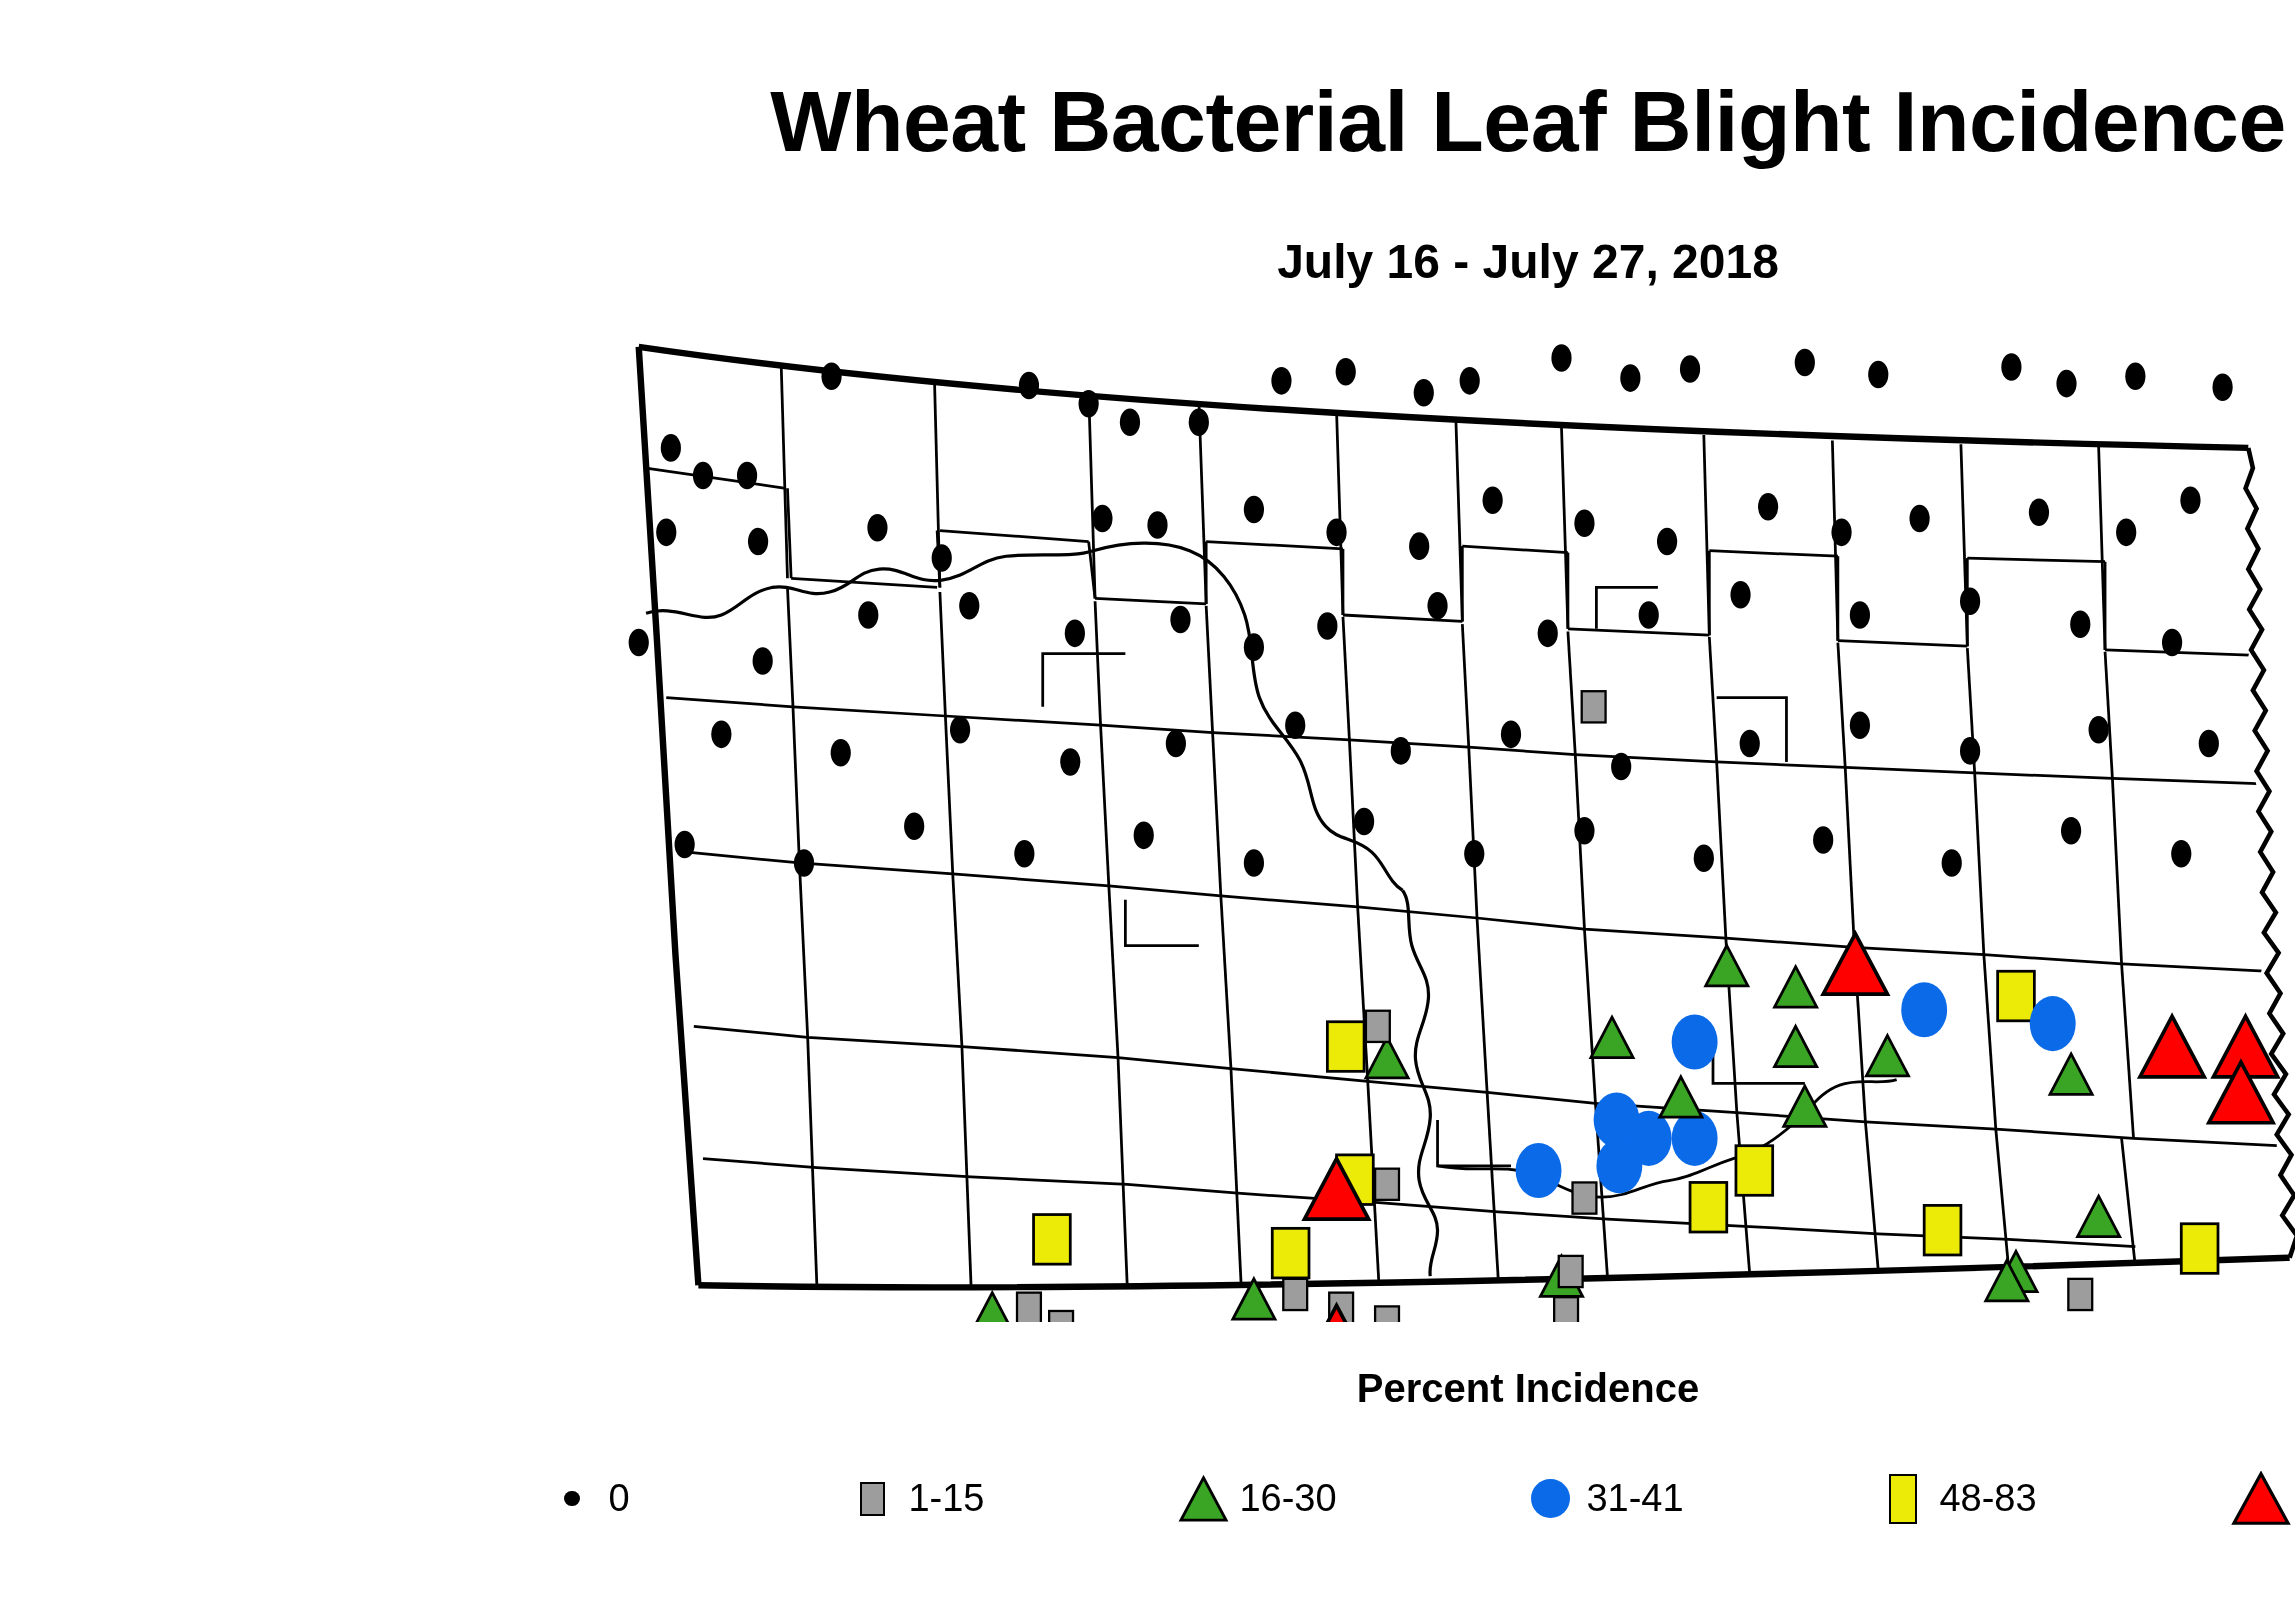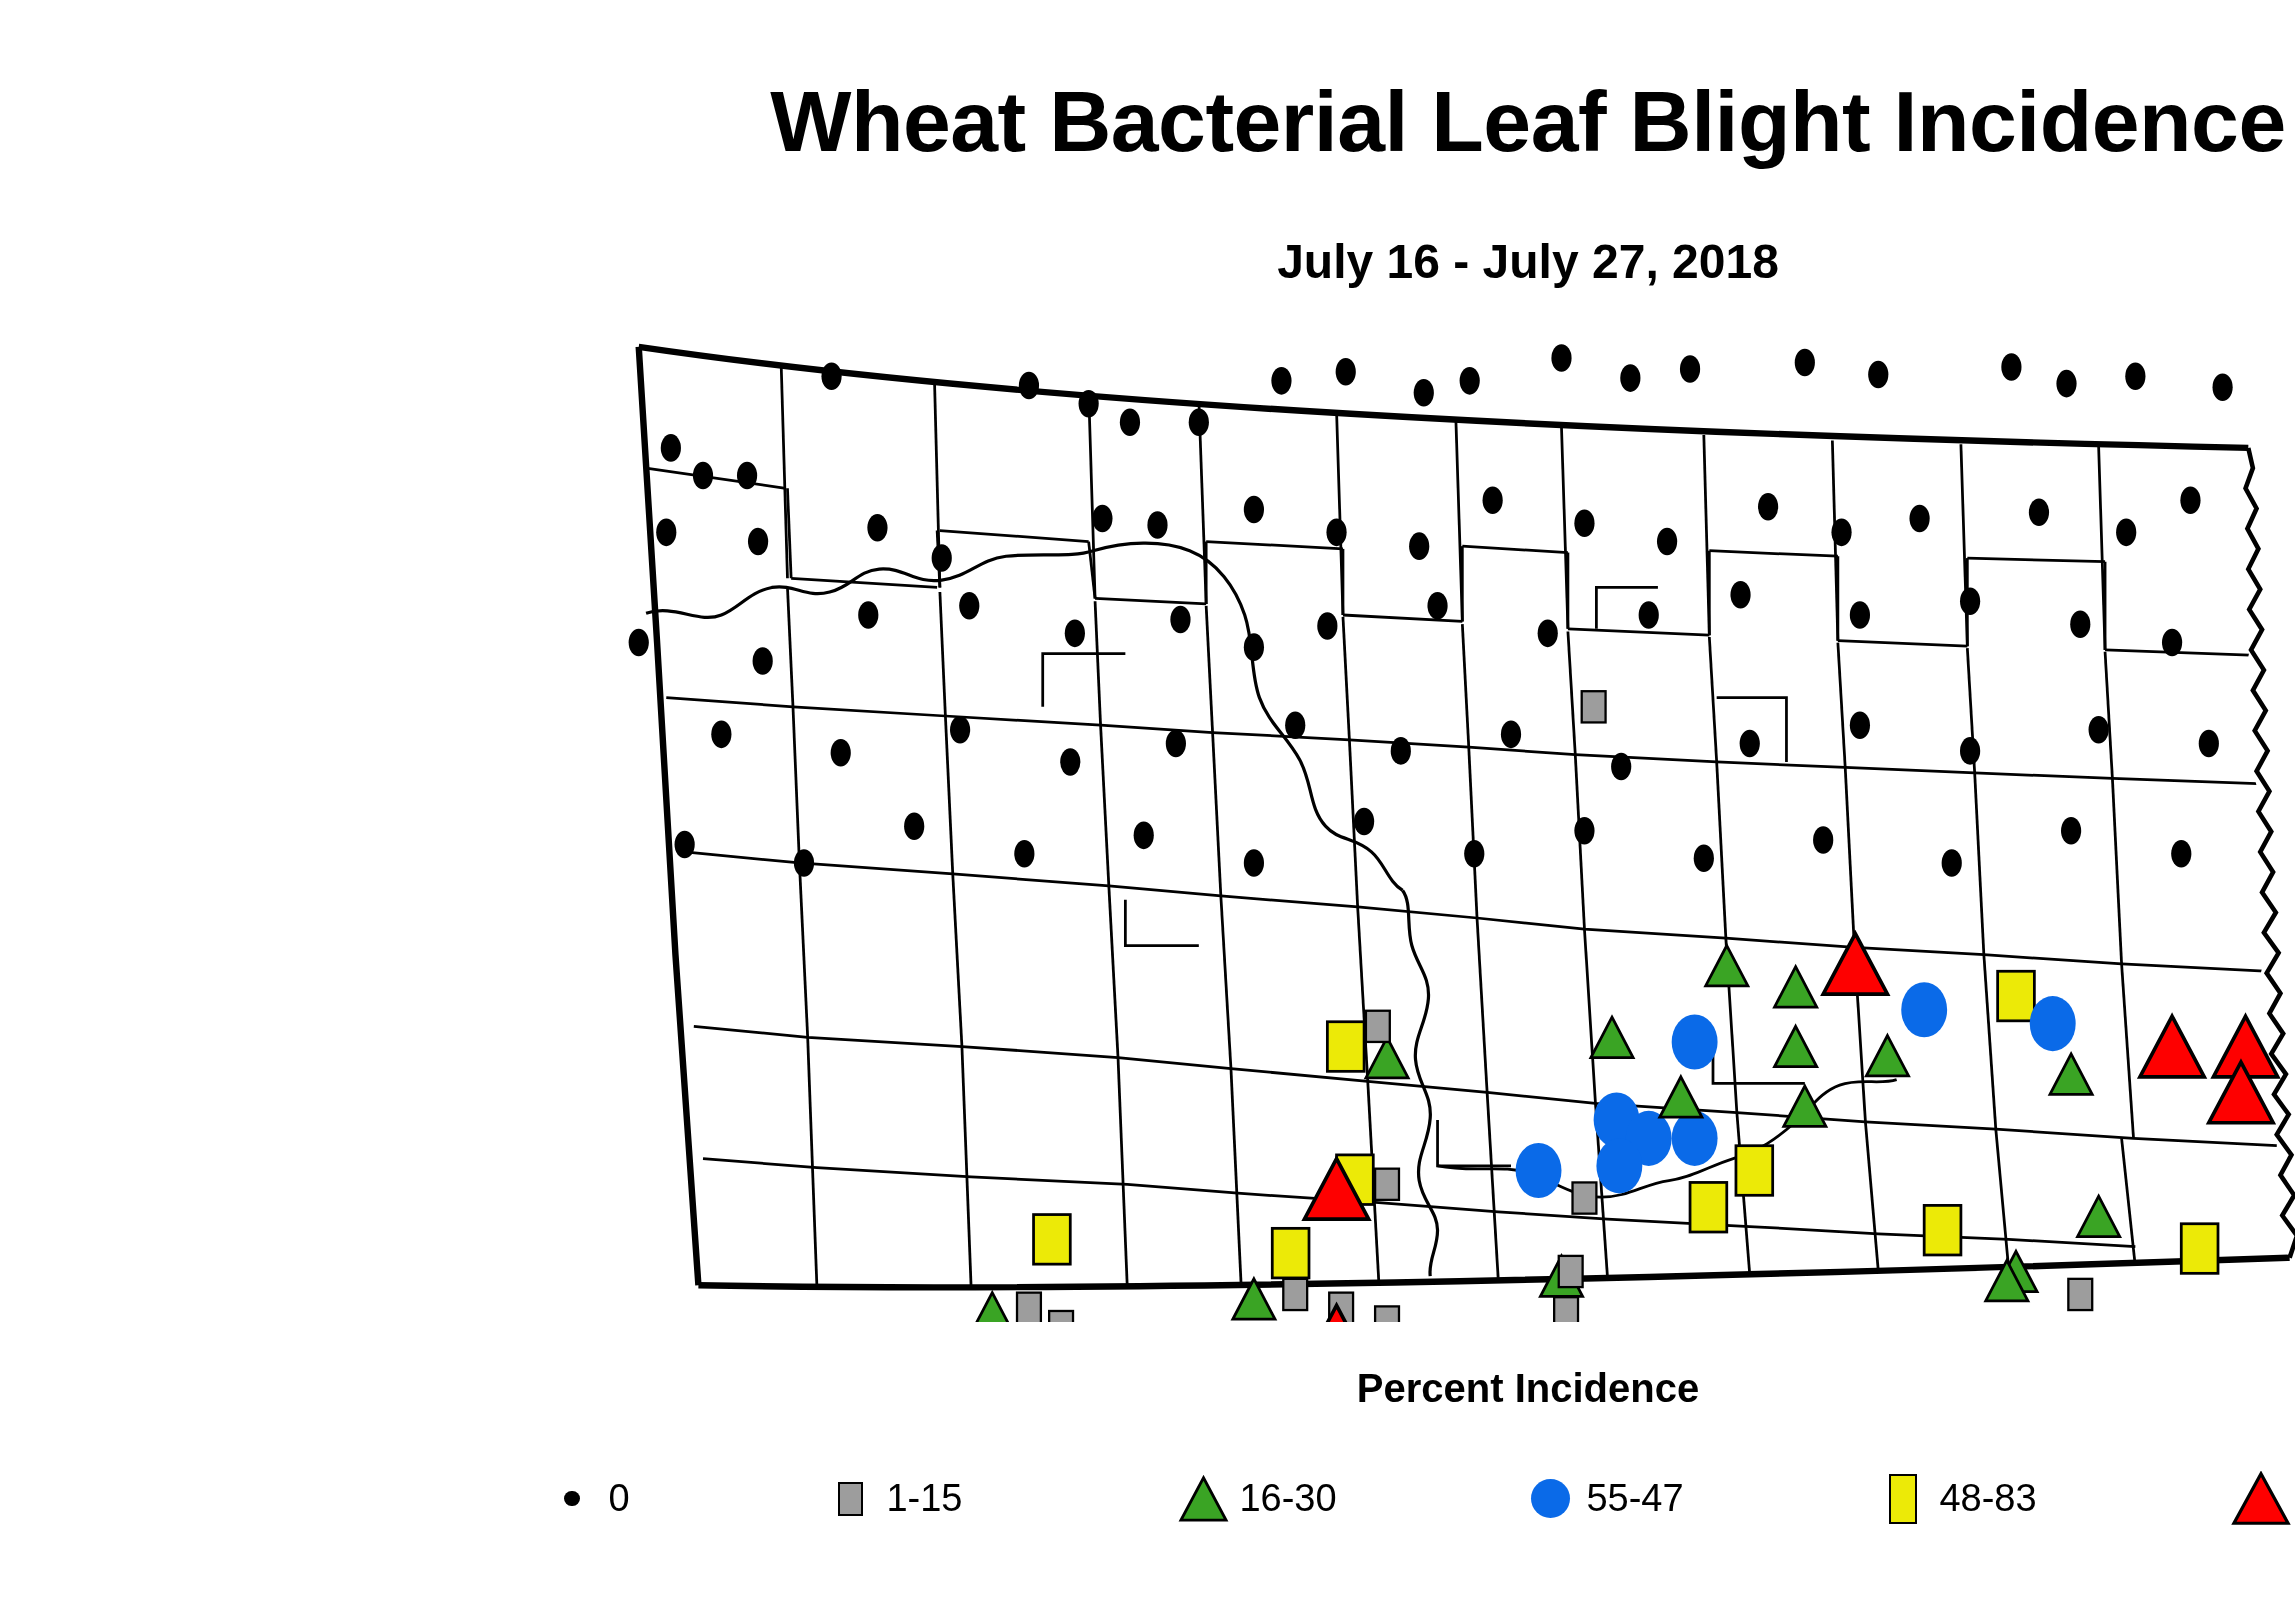--- a/index.html
+++ b/index.html
@@ -353,21 +353,21 @@
 
   <div id="legend-row">
 
     <div class="leg-item" style="left:0px;">
       <span class="leg-sym">
         <span class="sym-dot"></span>
       </span>
       <span class="leg-label">0</span>
     </div>
 
-    <div class="leg-item" style="left:278px;">
+    <div class="leg-item" style="left:300px;">
       <span class="leg-sym">
         <span class="sym-square"></span>
       </span>
       <span class="leg-label">1-15</span>
     </div>
 
     <div class="leg-item" style="left:631px;">
       <span class="leg-sym">
         <span class="tri-wrap">
           <svg width="51" height="48" viewBox="0 0 110 104">
@@ -375,21 +375,21 @@
             </svg>
         </span>
       </span>
       <span class="leg-label">16-30</span>
     </div>
 
     <div class="leg-item" style="left:978px;">
       <span class="leg-sym">
         <span class="sym-circle"></span>
       </span>
-      <span class="leg-label">55-47</span>
+      <span class="leg-label">31-41</span>
     </div>
 
     <div class="leg-item" style="left:1331px;justify-content:space-between;">
       <span class="leg-sym">
         <span class="sym-square-y"></span>
       </span>
       <span class="leg-label">48-83</span>
     </div>
 
     <div class="leg-item" style="left:1689px;">

